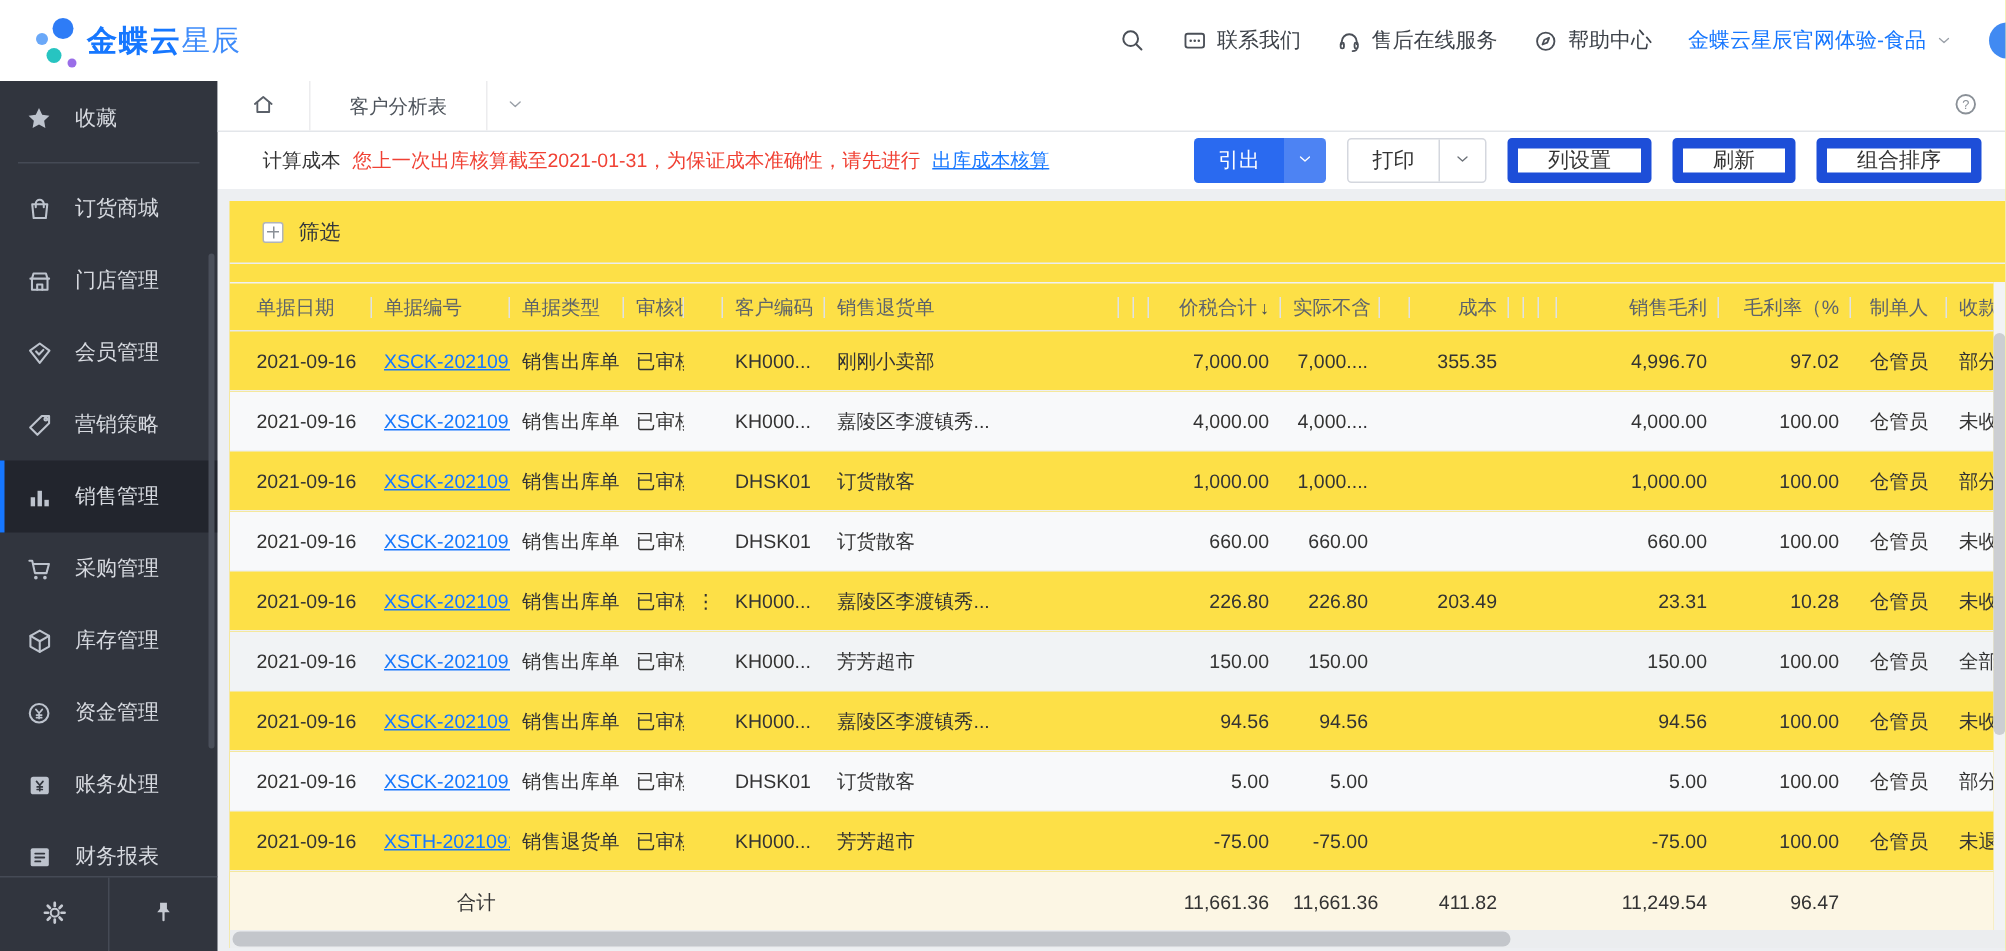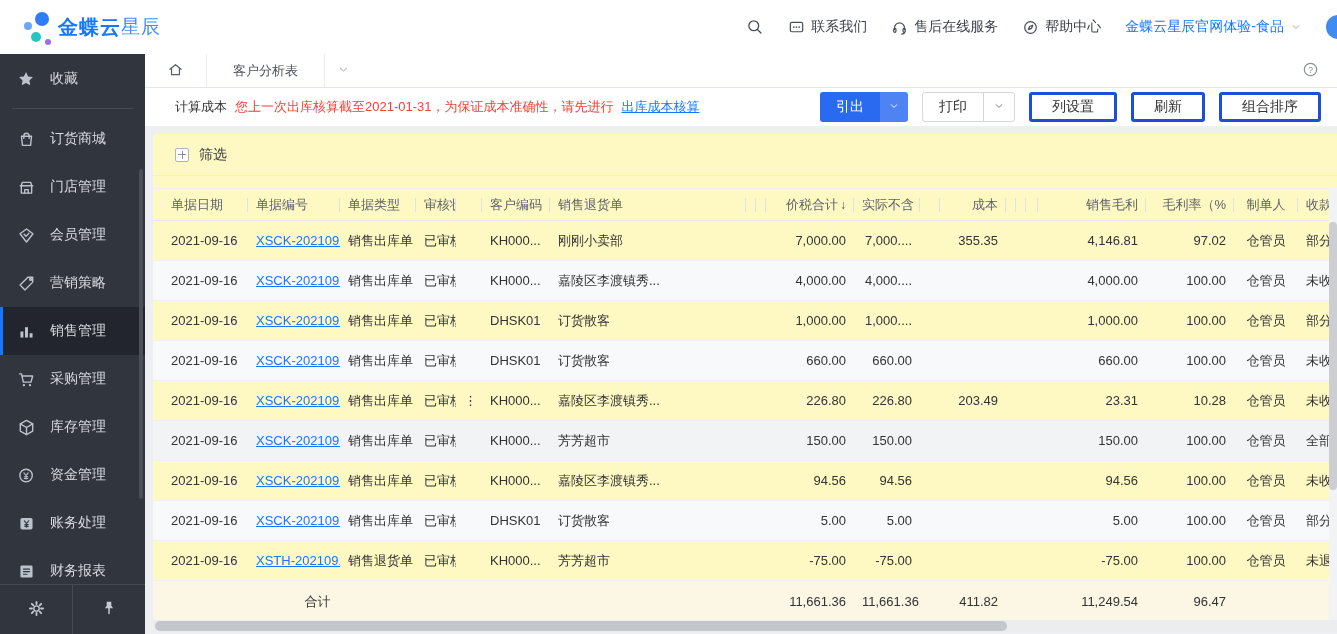--- a/index.html
+++ b/index.html
@@ -55,31 +55,31 @@
   .tab .x { color:#8a9097; display:flex; }
   .tab-dd { width:36px; display:flex; align-items:center; justify-content:center; color:#9aa0a8; cursor:pointer; }
   .tab-help { margin-left:auto; display:flex; align-items:center; padding-right:18px; color:#8a9097; cursor:pointer; }
 
   .toolbar { height:38px; flex:0 0 38px; background:#fff; display:flex; align-items:center; padding:0 16px 0 30px; gap:10px; }
   .notice { display:flex; align-items:center; gap:8px; white-space:nowrap; overflow:hidden; }
   .notice-label { color:#333; }
   .notice-text { color:#f04134; }
   .notice-link { color:#1677ff; text-decoration:underline; cursor:pointer; }
   .tb-btns { margin-left:auto; display:flex; align-items:center; gap:14px; }
-  .btn { height:30px; background:#fff; border:3px solid #1d4ed8; border-radius:3px; padding:0 20px; font-size:14px; color:#333; display:flex; align-items:center; cursor:pointer; white-space:nowrap; }
+  .btn { height:30px; background:#fff; border:7px solid #1d4ed8; border-radius:3px; padding:0 20px; font-size:14px; color:#333; display:flex; align-items:center; cursor:pointer; white-space:nowrap; }
   .btn-split { display:flex; height:30px; border-radius:3px; overflow:hidden; cursor:pointer; }
   .btn-split .bmain { background:#2a6af0; color:#fff; font-size:14px; padding:0 16px; display:flex; align-items:center; }
   .btn-split .bchev { background:#4d83f3; color:#fff; width:28px; display:flex; align-items:center; justify-content:center; }
   .btn-combo { height:30px; border:1px solid #d4d7de; border-radius:3px; display:flex; align-items:center; overflow:hidden; cursor:pointer; background:#fff; }
   .btn-combo .cmain { padding:0 16px; font-size:14px; color:#333; }
   .btn-combo .cdiv { width:1px; height:30px; background:#d4d7de; }
   .btn-combo .cchev { width:30px; display:flex; justify-content:center; color:#6b7077; }
 
   .panel-wrap { flex:1; padding:8px 0 2px 8px; overflow:hidden; display:flex; }
-  .panel { background:#fef9c3; flex:1; display:flex; flex-direction:column; overflow:hidden; }
+  .panel { background:#fde047; flex:1; display:flex; flex-direction:column; overflow:hidden; }
   .filterbar { height:42px; flex:0 0 42px; border-bottom:1px solid #ebedf0; display:flex; align-items:center; padding-left:22px; gap:10px; cursor:pointer; }
   .plusbox { width:14px; height:14px; border:1px solid #b0b4ba; border-radius:2px; position:relative; background:#fff; }
   .plusbox::before { content:""; position:absolute; left:2px; right:2px; top:50%; height:1px; margin-top:-0.5px; background:#8a9097; }
   .plusbox::after { content:""; position:absolute; top:2px; bottom:2px; left:50%; width:1px; margin-left:-0.5px; background:#8a9097; }
   .filter-label { font-size:14px; color:#33373d; }
 
   .table-zone { flex:1; position:relative; padding-top:12px; overflow:hidden; }
   .table-clip { overflow:hidden; width:calc(100% - 8px); height:100%; }
   table { border-collapse:collapse; table-layout:fixed; width:1205px; }
   th, td { white-space:nowrap; overflow:hidden; padding:0 8px; font-weight:normal; }
@@ -421,21 +421,21 @@
                       <td class="k-name">刚刚小卖部</td>
                       <td class="k-sp1"></td>
                       <td class="k-sp2"></td>
                       <td class="k-tax al-r">7,000.00</td>
                       <td class="k-excl al-r">7,000....</td>
                       <td class="k-sp3"></td>
                       <td class="k-cost al-r">355.35</td>
                       <td class="k-sp4"></td>
                       <td class="k-sp5"></td>
                       <td class="k-sp6"></td>
-                      <td class="k-profit al-r">4,146.81</td>
+                      <td class="k-profit al-r">4,996.70</td>
                       <td class="k-margin al-r">97.02</td>
                       <td class="k-creator al-c">仓管员</td>
                       <td class="k-receipt">部分</td>
                     </tr>
                     <tr class="alt">
                       <td class="k-date">2021-09-16</td>
                       <td class="k-no"><a class="doc-link">XSCK-20210916</a></td>
                       <td class="k-type">销售出库单</td>
                       <td class="k-status">已审核</td>
                       <td class="k-dots al-c"></td>

